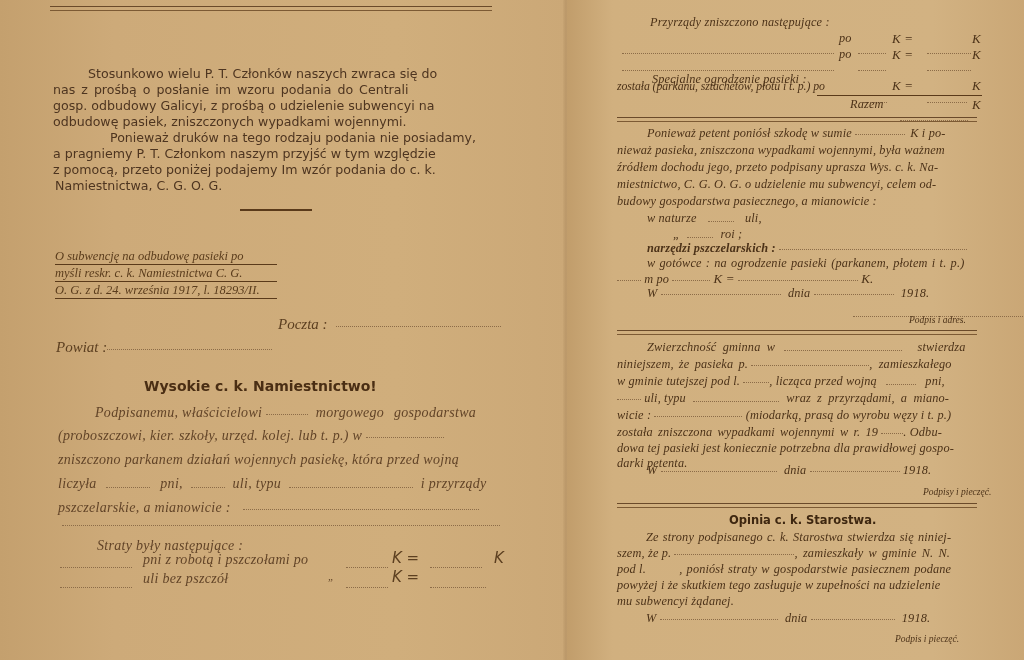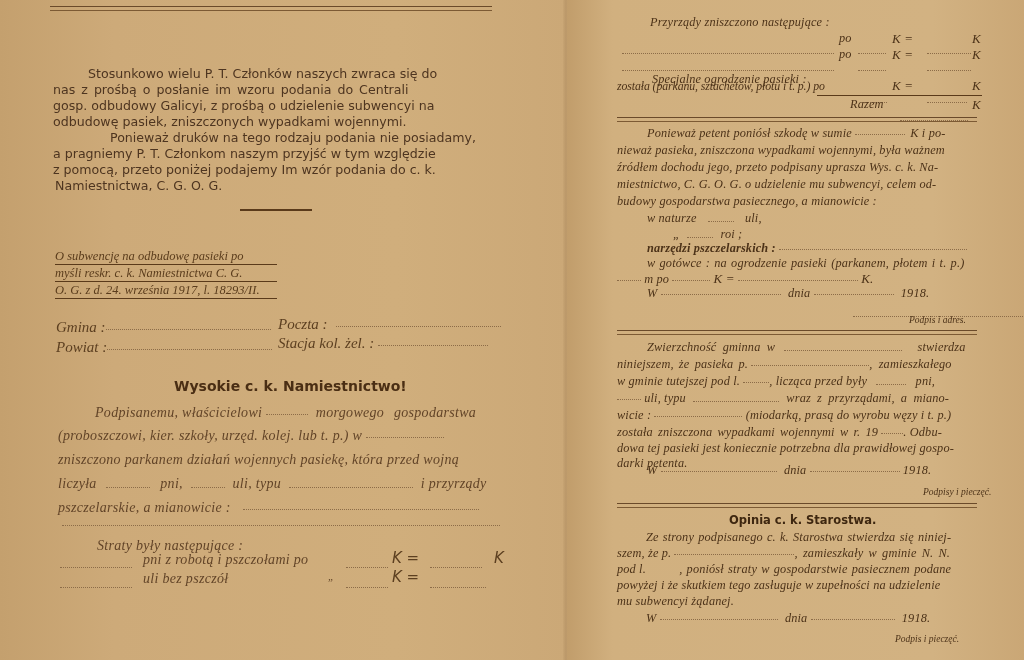--- a/index.html
+++ b/index.html
@@ -62,34 +62,28 @@
 
   <div>
     <div class="abs ref" style="left:55px; top:248px;">O subwencję na odbudowę pasieki po</div>
     <div class="thin-rule" style="left:55px; top:264px; width:222px;"></div>
     <div class="abs ref" style="left:55px; top:265px;">myśli reskr. c. k. Namiestnictwa C. G.</div>
     <div class="thin-rule" style="left:55px; top:281px; width:222px;"></div>
     <div class="abs ref" style="left:55px; top:282px;">O. G. z d. 24. września 1917, l. 18293/II.</div>
     <div class="thin-rule" style="left:55px; top:298px; width:222px;"></div>
   </div>
 
-  <div class="abs field" style="left:56px; top:319px;">
-    <span>Gmina :</span><span class="dots" style="width:165px;"></span>
-  </div>
   <div class="abs field" style="left:278px; top:316px;">
     <span>Poczta :</span><span class="dots" style="width:165px; margin-left:8px;"></span>
   </div>
   <div class="abs field" style="left:56px; top:339px;">
     <span>Powiat :</span><span class="dots" style="width:165px;"></span>
   </div>
-  <div class="abs field" style="left:278px; top:335px;">
-    <span>Stacja kol. żel. :</span><span class="dots" style="width:110px; margin-left:4px;"></span>
-  </div>
-
-  <div class="abs h2" style="left:174px; top:378px;">Wysokie c. k. Namiestnictwo!</div>
+
+  <div class="abs h2" style="left:144px; top:378px;">Wysokie c. k. Namiestnictwo!</div>
 
   <div>
     <div class="abs body-it" style="left:95px; top:405px;">
       <span>Podpisanemu, właścicielowi</span>
       <span class="dots" style="width:42px;"></span>
       <span style="margin-left:4px; word-spacing:6px;">morgowego gospodarstwa</span>
     </div>
     <div class="abs body-it" style="left:58px; top:428px;">
       <span>(proboszczowi, kier. szkoły, urzęd. kolej. lub t. p.) w</span>
       <span class="dots" style="width:78px;"></span>
@@ -231,21 +225,21 @@
       <span style="word-spacing:3px;">Zwierzchność gminna w</span>
       <span class="dots" style="width:118px; margin:0 6px;"></span>
       <span style="margin-left:6px;">stwierdza</span>
     </div>
     <div class="abs r-it" style="left:50px; top:357px;">
       <span style="word-spacing:2px;">niniejszem, że pasieka p.</span>
       <span class="dots" style="width:118px;"></span><span style="word-spacing:3px;">, zamieszkałego</span>
     </div>
     <div class="abs r-it" style="left:50px; top:374px;">
       <span>w gminie tutejszej pod l.</span>
-      <span class="dots" style="width:26px;"></span><span>, licząca przed były</span>
+      <span class="dots" style="width:26px;"></span><span>, licząca przed wojną</span>
       <span class="dots" style="width:30px; margin:0 6px;"></span>
       <span>pni,</span>
     </div>
     <div class="abs r-it" style="left:50px; top:391px;">
       <span class="dots" style="width:24px;"></span>
       <span>uli, typu</span>
       <span class="dots" style="width:86px; margin:0 4px;"></span>
       <span style="word-spacing:3px;">wraz z przyrządami, a miano-</span>
     </div>
     <div class="abs r-it" style="left:50px; top:408px;">

